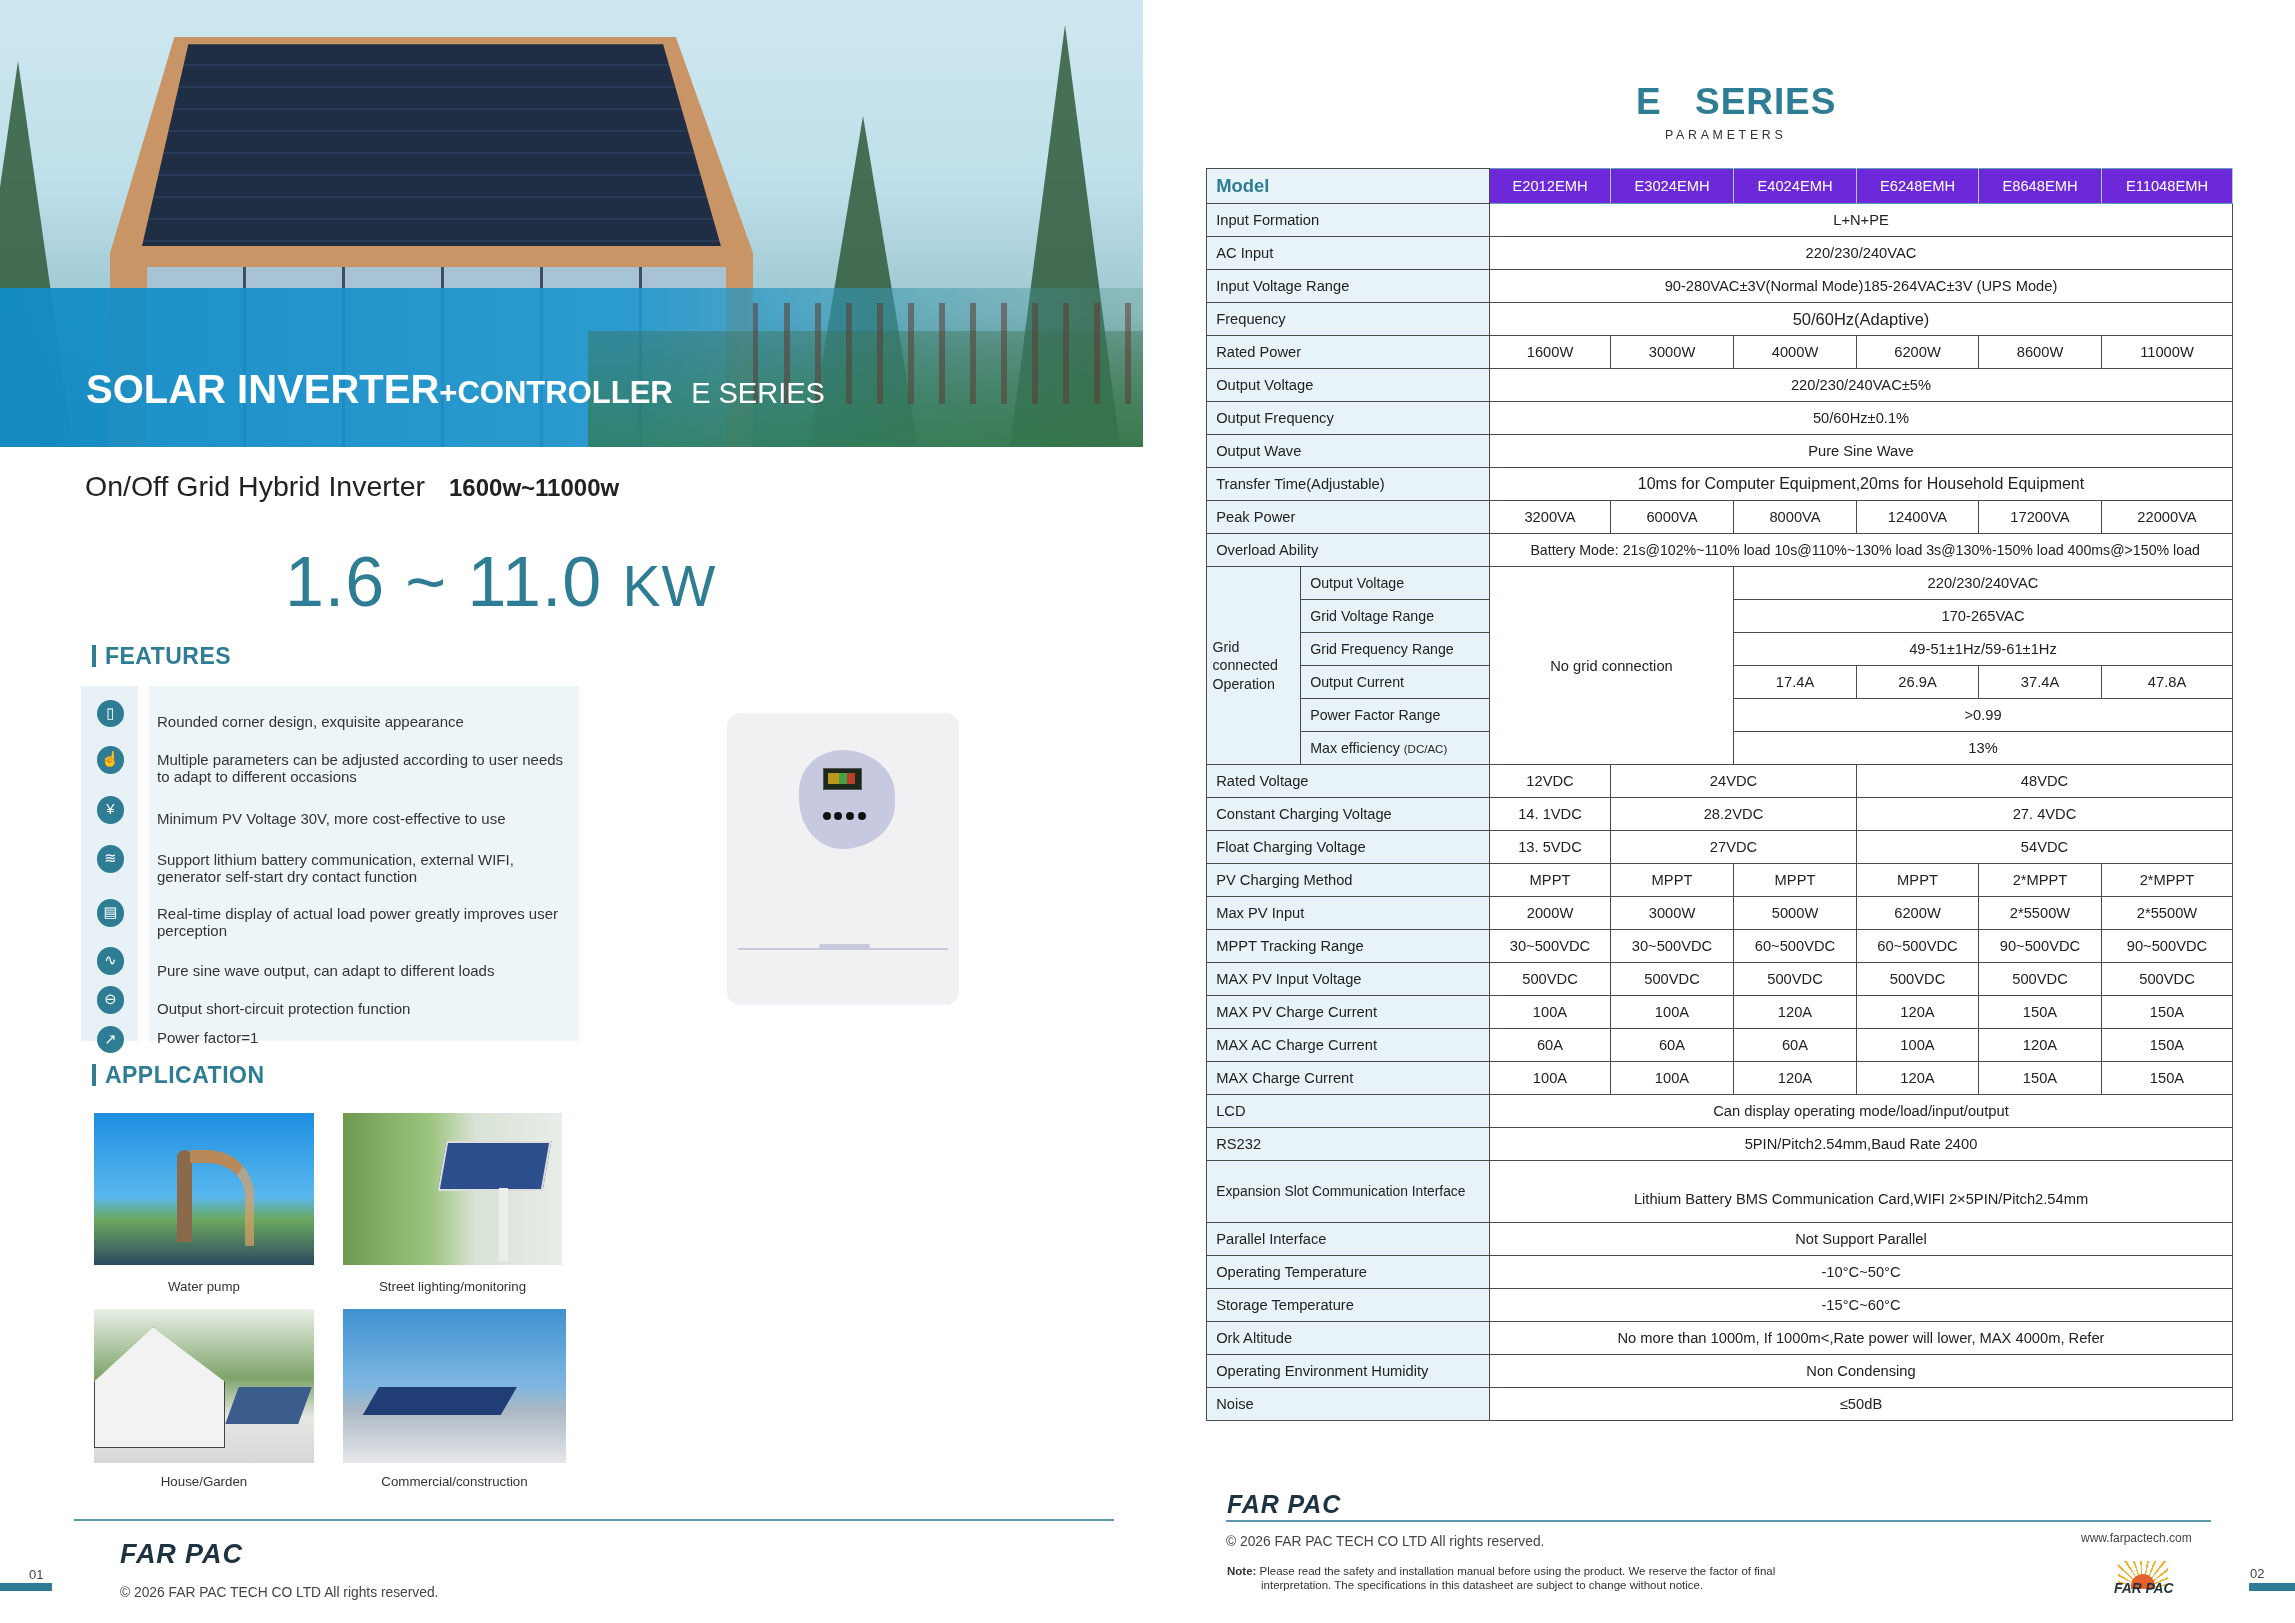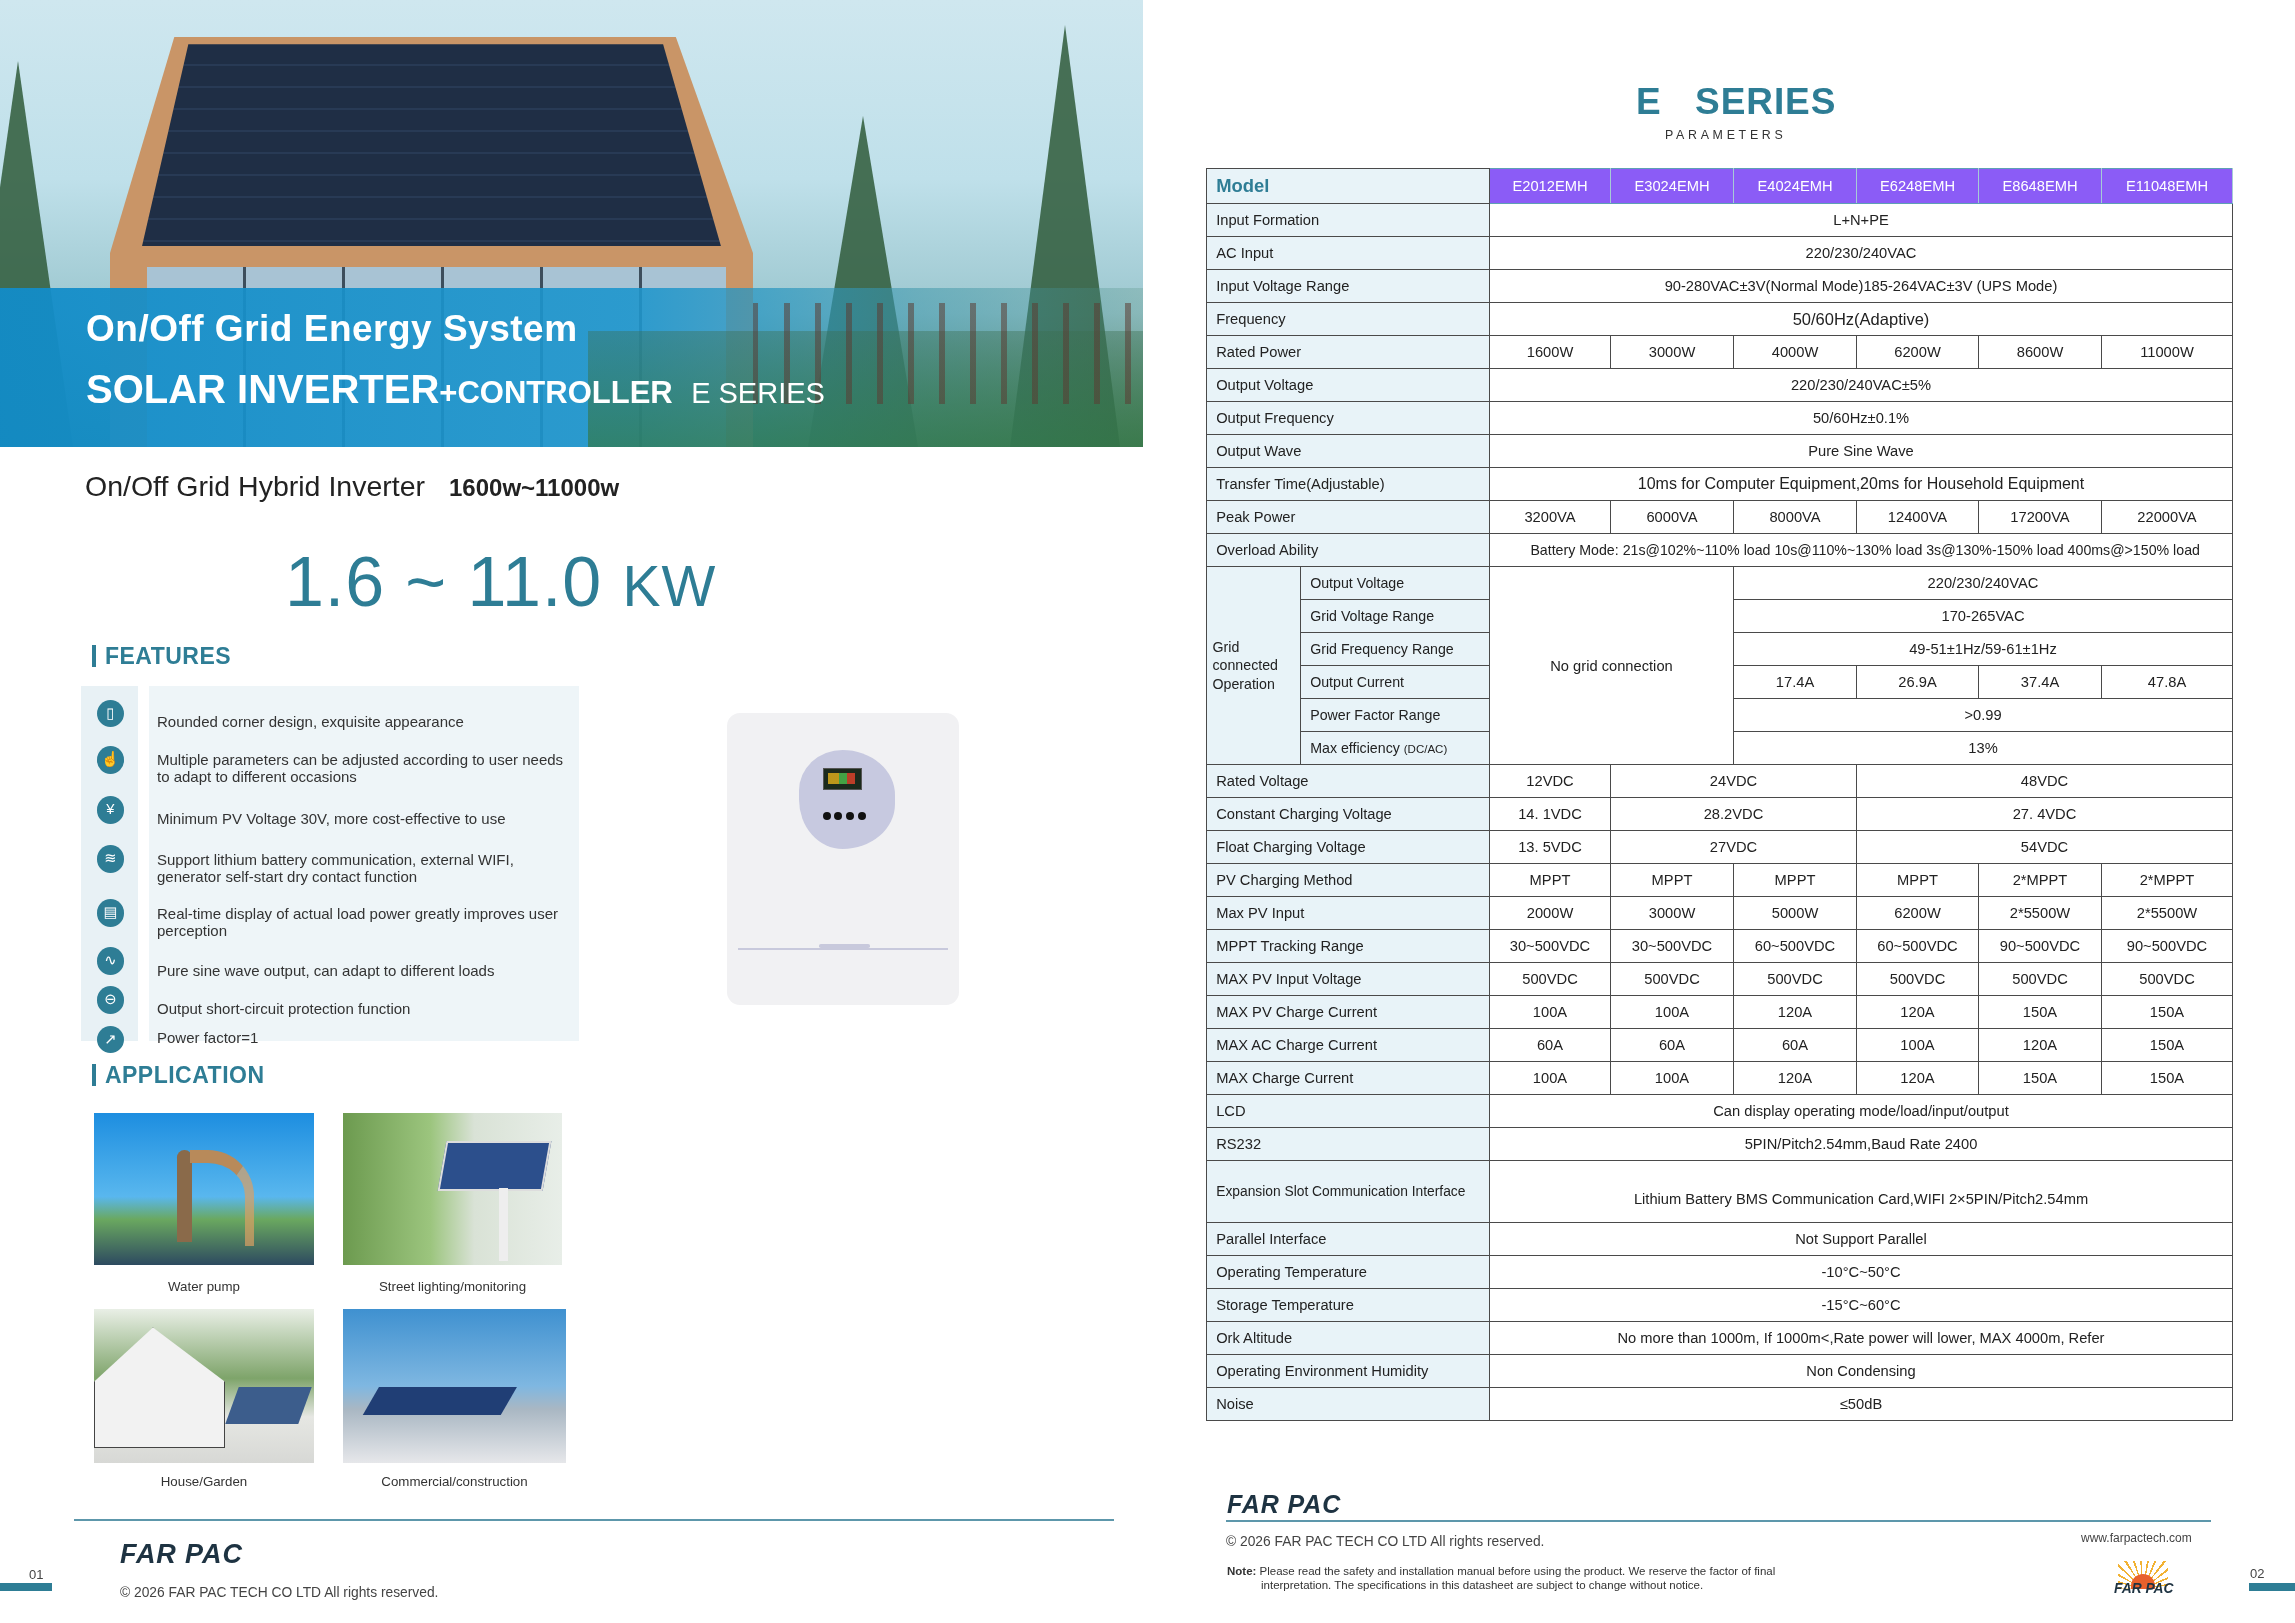--- a/index.html
+++ b/index.html
@@ -80,21 +80,21 @@
 
   
   .series-title { position: absolute; left: 1636px; top: 81px; font-size: 37px; color: #2e7d95; font-weight: bold; letter-spacing: 0.9px; white-space: pre; }
   .series-sub { position: absolute; left: 1665px; top: 128px; font-size: 12.4px; color: #333; letter-spacing: 3.7px; }
 
   table.spec { position: absolute; left: 1206px; top: 168px; width: 1027px; border-collapse: collapse; table-layout: fixed; }
   table.spec td { border: 1.8px solid #4a4a4a; text-align: center; font-size: 14.7px; color: #222; padding: 0 3.7px; height: 33px; white-space: nowrap; overflow: hidden; }
   table.spec td.lab { background: #e8f3f8; text-align: left; padding-left: 9.2px; }
   table.spec td.sublab { background: #e8f3f8; text-align: left; padding-left: 9.2px; font-size: 14.2px; }
   table.spec td.grp { background: #e8f3f8; text-align: left; padding-left: 5.5px; white-space: normal; line-height: 18.4px; font-size: 14.2px; }
-  table.spec tr.head td { height: 35px; background: #8b5cf6; color: #fff; font-size: 14.7px; border-color: #5ea0b5 #a6cbd6; }
+  table.spec tr.head td { height: 35px; background: #6d28d9; color: #fff; font-size: 14.7px; border-color: #5ea0b5 #a6cbd6; }
   table.spec tr.head td.lab { background: #e8f3f8; color: #2e7d95; font-size: 18.4px; font-weight: bold; border-color: #4a4a4a; }
   table.spec tr.tall td { height: 62px; }
   table.spec td .small { font-size: 11.5px; }
 
   .note { position: absolute; left: 1227px; top: 1565px; font-size: 11.5px; color: #333; line-height: 13.8px; }
   .note b { font-weight: bold; }
   .note .ind { padding-left: 34px; display: block; }
   .website { position: absolute; left: 2081px; top: 1531px; font-size: 12px; color: #444; }
   .logo-sun { position: absolute; left: 2118px; top: 1561px; width: 50px; height: 27.5px; }
   .logo-sun .rays { position: absolute; left: 0; top: 0; width: 50px; height: 27.5px;
@@ -111,21 +111,20 @@
   <div class="tree" style="left:1010px; border-bottom-width:422px;"></div>
   <div class="house">
     <div class="roof"></div>
     <div class="roof-inner"></div>
     <div class="walls"></div>
     <div class="glass"></div>
   </div>
   <div class="band"></div>
   <div class="grass"></div>
   <div class="fence"></div>
-  <div class="hero-title-1">On/Off Grid Energy System</div>
   <div class="hero-title-2">
     <span class="big">SOLAR INVERTER</span><span class="plus">+CONTROLLER</span><span class="series">E SERIES</span>
   </div>
 </div>
 
 <div class="subtitle">
   <span>On/Off Grid Hybrid Inverter</span><span class="range">1600w~11000w</span>
 </div>
 
 <div class="kw">

